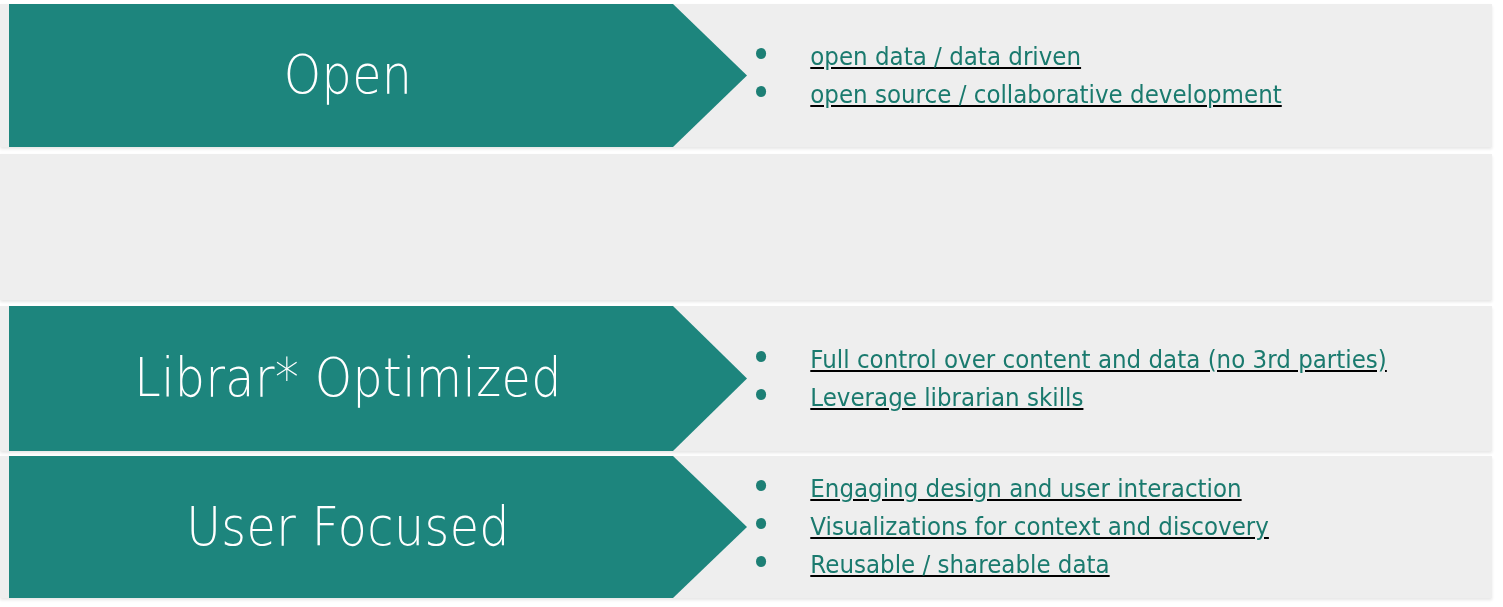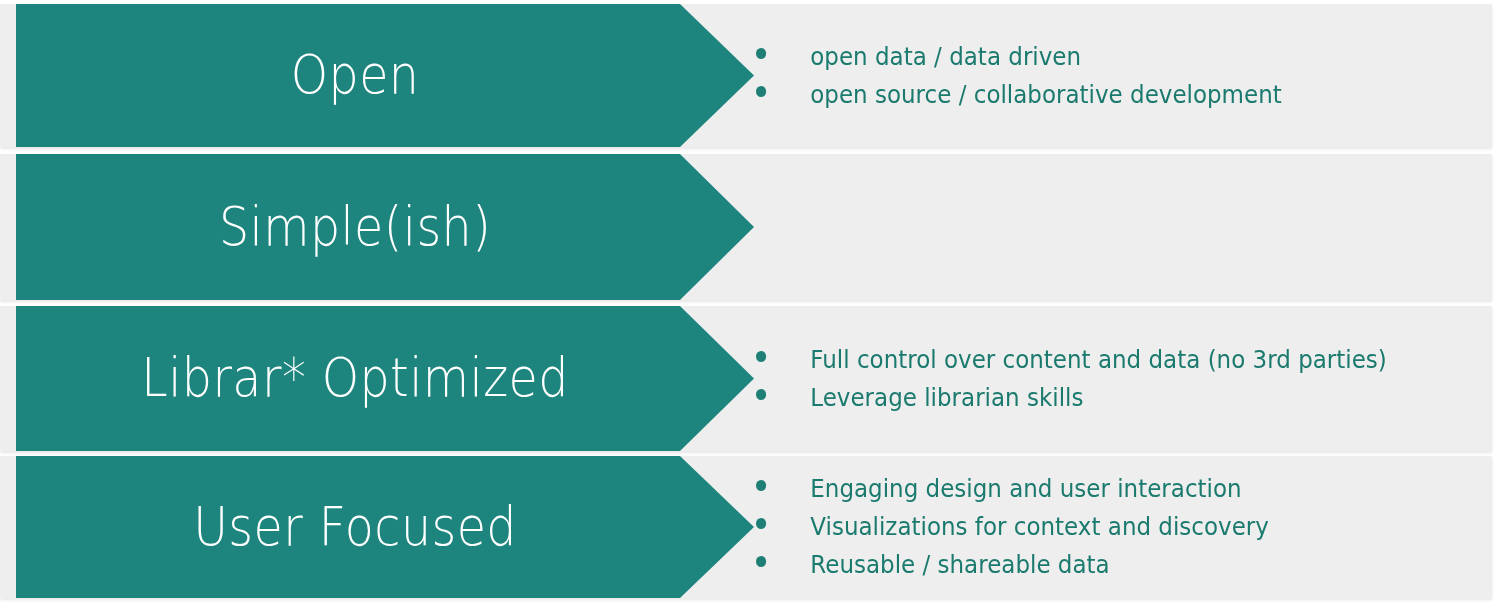--- a/index.html
+++ b/index.html
@@ -35,21 +35,21 @@
     top: 0;
     width: 1492px;
     height: 100%;
     background: #eeeeee;
     box-shadow: 0 2px 3px rgba(0,0,0,0.10);
   }
 
   
   .arrow {
     position: absolute;
-    left: 16px;
+    left: 9px;
     top: 0;
     height: 100%;
     width: 738px;
     background: #1d857d;
     -webkit-clip-path: polygon(0 0, 664px 0, 738px 50%, 664px 100%, 0 100%);
     clip-path: polygon(0 0, 664px 0, 738px 50%, 664px 100%, 0 100%);
     display: flex;
     align-items: center;
     justify-content: flex-start;
   }
@@ -75,20 +75,21 @@
   .bullets {
     position: absolute;
     left: 756px;
     top: 0;
     height: 100%;
     width: 736px;
     display: flex;
     flex-direction: column;
     justify-content: center;
     box-sizing: border-box;
+    text-decoration: underline;
   }
 
   .bullet-item {
     display: flex;
     align-items: baseline;
     color: #1a7a6e;
     font-family: "DejaVu Sans", sans-serif;
     font-size: 25px;
     font-weight: 400;
     line-height: 1.52;
@@ -131,23 +132,20 @@
       </div>
       <div class="bullet-item">
         <span class="bullet-dot"></span>
         <span class="bullet-text">open source / collaborative development</span>
       </div>
     </div>
   </div>
 
   <div class="row" style="top:154px; height:146px;">
     <div class="panel"></div>
-    <div class="arrow">
-      <span class="arrow-label">Simple(ish)</span>
-    </div>
   </div>
 
   <div class="row" style="top:306px; height:145px;padding-left:12px;">
     <div class="panel"></div>
     <div class="arrow">
       <span class="arrow-label">Librar* Optimized</span>
     </div>
     <div class="bullets">
       <div class="bullet-item">
         <span class="bullet-dot"></span>

